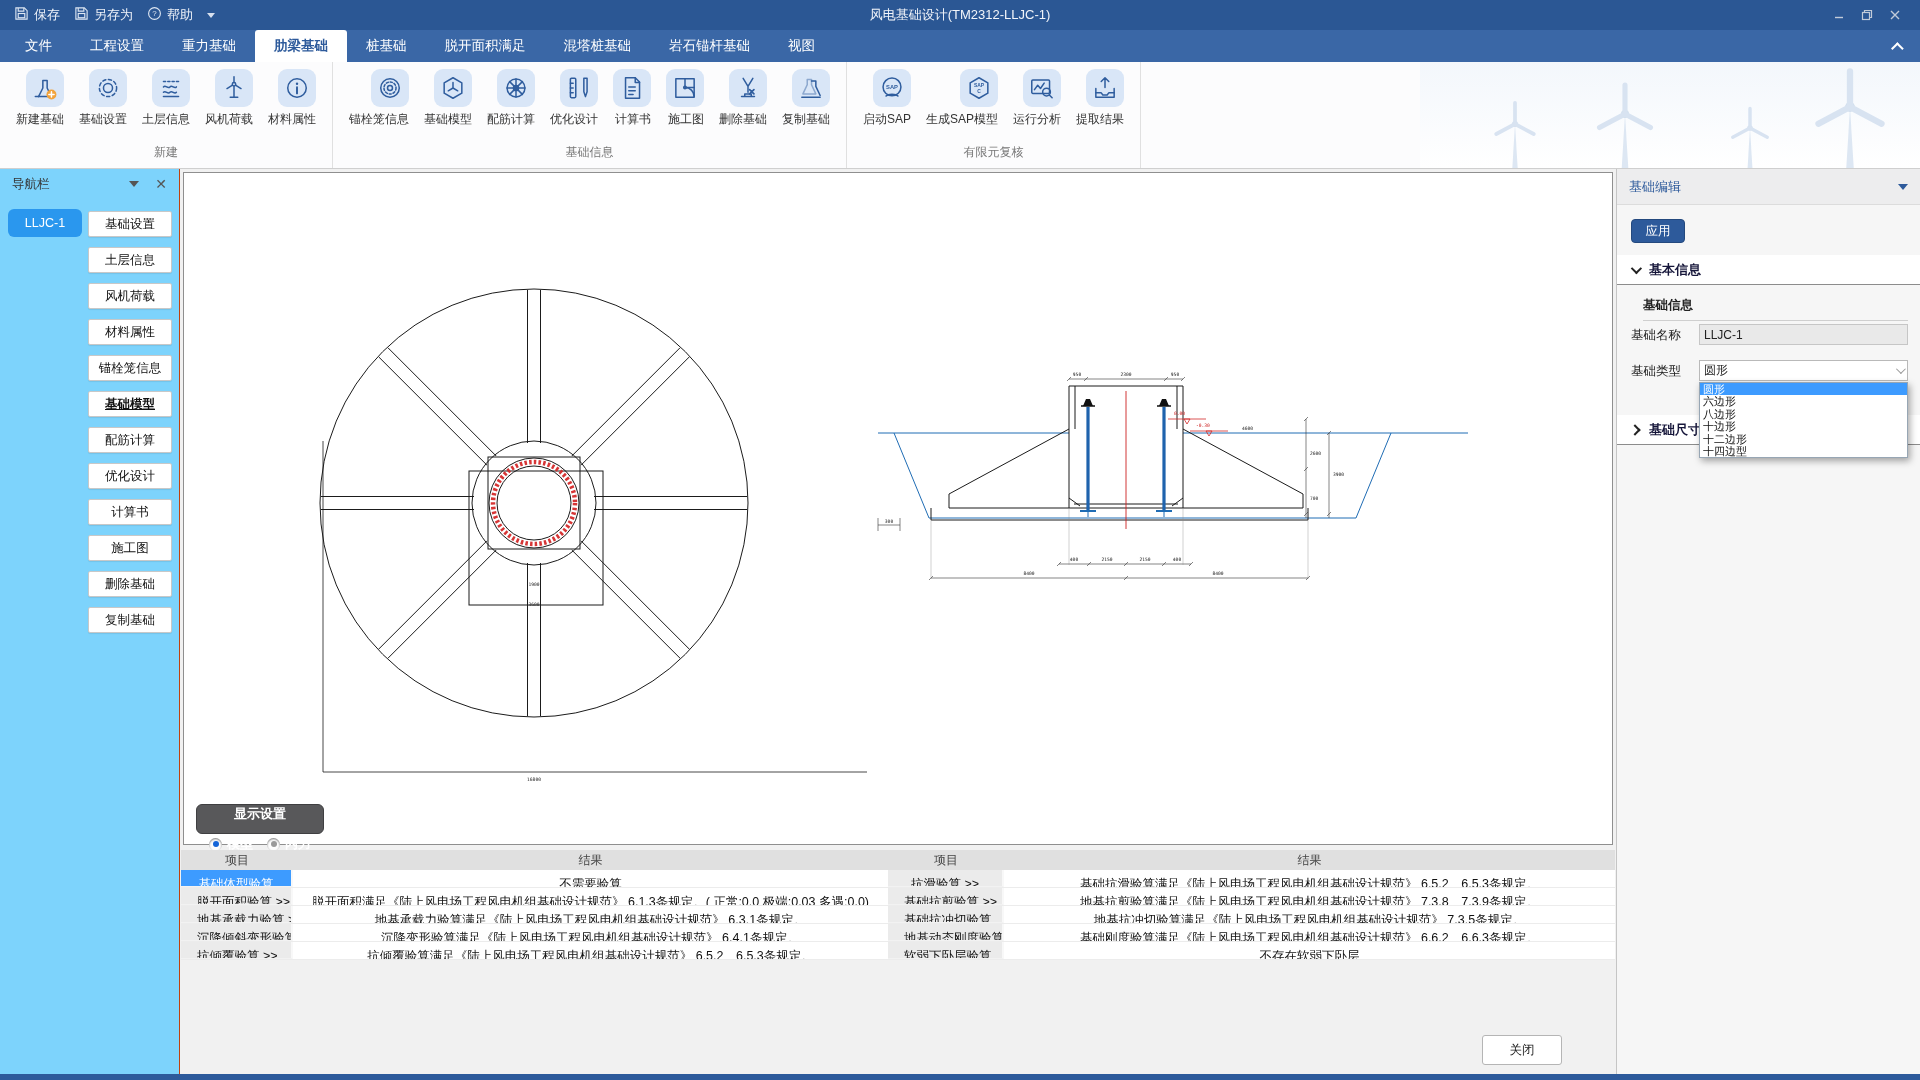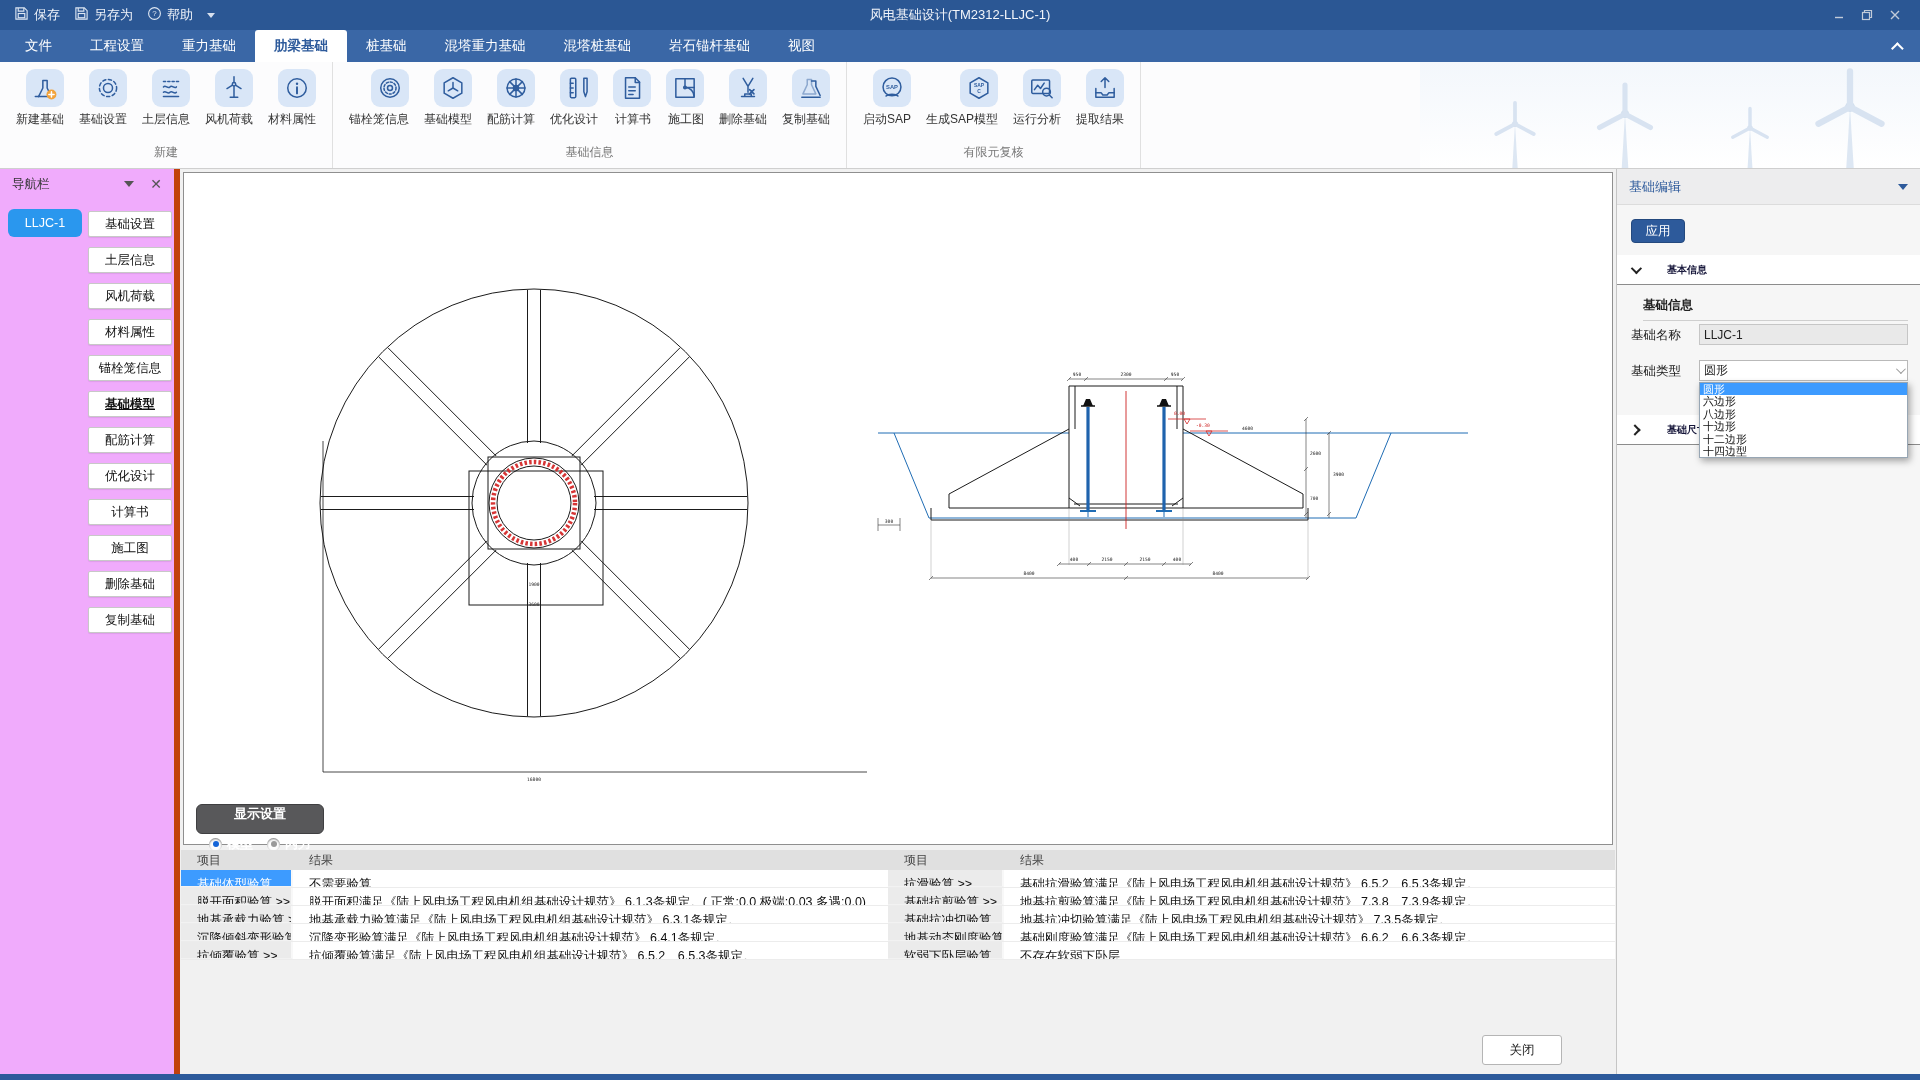--- a/index.html
+++ b/index.html
@@ -26,21 +26,21 @@
   .ribbon{position:absolute;left:0;top:62px;width:100%;height:107px;background:#fcfcfd;border-bottom:1px solid #cfcfcf;white-space:nowrap;}
   .ribbon-art{position:absolute;right:0;top:0;width:500px;height:106px;overflow:hidden;pointer-events:none;background:linear-gradient(180deg,#f3f7fc,#ffffff);}
   .rgroup{display:inline-flex;flex-direction:column;height:106px;border-right:1px solid #e0e0e0;padding:7px 10px 0;vertical-align:top;position:relative;background:transparent;}
   .ritems{display:flex;gap:3px;}
   .ritem{display:flex;flex-direction:column;align-items:flex-end;padding:0 6px;cursor:default;}
   .tile{width:38px;height:38px;border-radius:9px;background:#d9e6f7;display:flex;align-items:center;justify-content:center;}
   .rlabel{font-size:12px;color:#333;margin-top:4px;white-space:nowrap;}
   .rgroup-label{text-align:center;color:#777;font-size:12px;margin-top:auto;padding:5px 0 7px;}
 
   
-  .navigator{position:absolute;left:0;top:169px;width:180px;height:905px;background:#f0abfc;border-right:6px solid #c2410c;}
+  .navigator{position:absolute;left:0;top:169px;width:180px;height:905px;background:#7dd3fc;border-right:1px solid #c2410c;}
   .nav-head{height:30px;display:flex;align-items:center;padding:0 12px;font-size:12.5px;color:#333;}
   .nav-arrow{margin-left:auto;width:0;height:0;border-left:5px solid transparent;border-right:5px solid transparent;border-top:6px solid #555;margin-right:16px;}
   .nav-close{color:#555;font-size:14px;line-height:1;}
   .navtab{position:absolute;left:8px;top:40px;width:74px;height:28px;background:#2a97ee;color:#fff;border-radius:6px;display:flex;align-items:center;justify-content:center;font-size:12.5px;}
   .navitems{position:absolute;left:88px;top:42px;width:84px;}
   .navitem{height:26px;line-height:24px;margin-bottom:10px;background:#fff;border:1px solid #c8c8c8;border-radius:2px;text-align:center;font-size:12.5px;color:#111;box-shadow:0 1px 1px rgba(0,0,0,.08);cursor:default;}
   .navitem.active span{font-weight:bold;text-decoration:underline;}
 
   
   .workspace{position:absolute;left:180px;top:169px;width:1436px;height:905px;background:#f1f1f1;}
@@ -56,36 +56,36 @@
   .radio::after{content:'';position:absolute;inset:3.5px;border-radius:50%;background:#9a9a9a;}
   .dispopt.selected .radio::after{background:#1565d8;}
 
   
   .results{position:absolute;left:1px;top:681px;width:1434px;display:flex;font-size:12.5px;color:#111;}
   .thalf{display:flex;flex-direction:column;}
   .thalf.left{width:707px;}
   .thalf.right{width:727px;}
   .thead{display:flex;height:20px;line-height:20px;background:#e0e0e0;color:#444;font-size:12px;}
   .trow{display:flex;height:18px;line-height:29px;background:#fff;border-bottom:1px solid #ececec;}
-  .tcell{padding:0 16px;white-space:nowrap;overflow:hidden;}
+  .tcell{padding:0 16px;white-space:nowrap;overflow:hidden;text-align:center;}
   .thalf.left .item{width:112px;flex:none;}
   .thalf.right .item{width:116px;flex:none;}
   .result{flex:1;}
   .trow .item{background:#ebebeb;border-right:2px solid #f8f8f8;border-bottom:1px solid #f2f2f2;}
   .trow.selected .item{background:#3d9bff;color:#fff;}
 
   .addbtn{position:absolute;left:1175px;top:909px;width:122px;height:30px;background:#2d5a9b;color:#fff;border:1px solid #24497e;border-radius:3px;font-size:12.5px;display:flex;align-items:center;justify-content:center;cursor:default;}
   .closebtn{position:absolute;left:1302px;top:866px;width:80px;height:30px;background:#fff;color:#222;border:1px solid #b5b5b5;border-radius:3px;font-size:12.5px;display:flex;align-items:center;justify-content:center;cursor:default;}
 
   
   .inspector{position:absolute;left:1616px;top:169px;width:304px;height:905px;background:#f6f6f6;border-left:1px solid #c5c5c5;}
   .ins-head{height:36px;background:#ededee;border-bottom:1px solid #dcdcdc;display:flex;align-items:center;padding:0 12px;color:#2d5a9b;font-size:13px;}
   .ins-head-arrow{margin-left:auto;width:0;height:0;border-left:5px solid transparent;border-right:5px solid transparent;border-top:6px solid #2d5a9b;}
   .applybtn{position:absolute;left:14px;top:50px;width:54px;height:24px;background:#2d5a9b;color:#fff;border:1px solid #24497e;border-radius:4px;font-size:12.5px;display:flex;align-items:center;justify-content:center;cursor:default;}
-  .isec{position:absolute;left:0;width:100%;height:30px;background:#fff;border-bottom:1px solid #8c8c8c;display:flex;align-items:center;gap:28px;padding:0 14px;font-size:10px;font-weight:bold;color:#16163a;}
+  .isec{position:absolute;left:0;width:100%;height:30px;background:#fff;border-bottom:1px solid #8c8c8c;display:flex;align-items:center;gap:10px;padding:0 14px;font-size:13px;font-weight:bold;color:#16163a;}
   .isec .chev-down{width:8px;height:8px;border-right:2px solid #222;border-bottom:2px solid #222;transform:rotate(45deg) translateY(-2px);}
   .isec .chev-right{width:8px;height:8px;border-right:2px solid #222;border-bottom:2px solid #222;transform:rotate(-45deg);}
   .isec-basic{top:86px;}
   .isec-dims{top:246px;z-index:0;}
   .subhead{position:absolute;left:26px;right:12px;top:128px;font-size:12.5px;font-weight:bold;color:#222;padding-bottom:6px;border-bottom:1px solid #cfcfcf;}
   .frow-label{position:absolute;left:14px;font-size:12.5px;color:#222;}
   .namefield{position:absolute;left:82px;right:12px;top:155px;height:21px;background:#e9e9e9;border:1px solid #c6c6c6;font-size:12px;color:#222;padding:0 4px;}
   .typebox{position:absolute;left:82px;right:12px;top:191px;height:21px;background:#fff;border:1px solid #b9b9b9;font-size:12px;color:#222;display:flex;align-items:center;padding:0 4px;}
   .typebox .ddchev{margin-left:auto;width:7px;height:7px;border-right:1.6px solid #999;border-bottom:1.6px solid #999;transform:rotate(45deg) translateY(-2px);}
   .ddlist{position:absolute;left:82px;right:12px;top:213px;background:#fff;border:1px solid #97a6b4;box-shadow:2px 3px 7px rgba(0,0,0,.35);z-index:5;}
@@ -170,21 +170,21 @@
 
         <div class="mtab active">
           <span>肋梁基础</span>
         </div>
 
         <div class="mtab">
           <span>桩基础</span>
         </div>
 
         <div class="mtab">
-          <span>混塔重力基础</span>
+          <span>脱开面积满足</span>
         </div>
 
         <div class="mtab">
           <span>混塔桩基础</span>
         </div>
 
         <div class="mtab">
           <span>岩石锚杆基础</span>
         </div>
 

